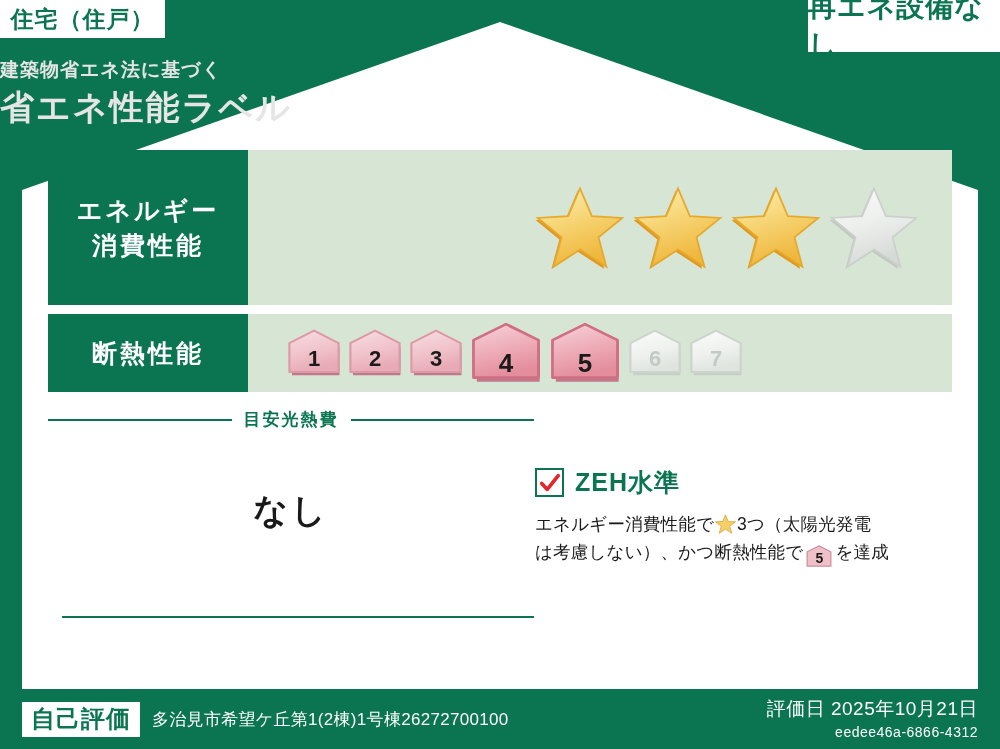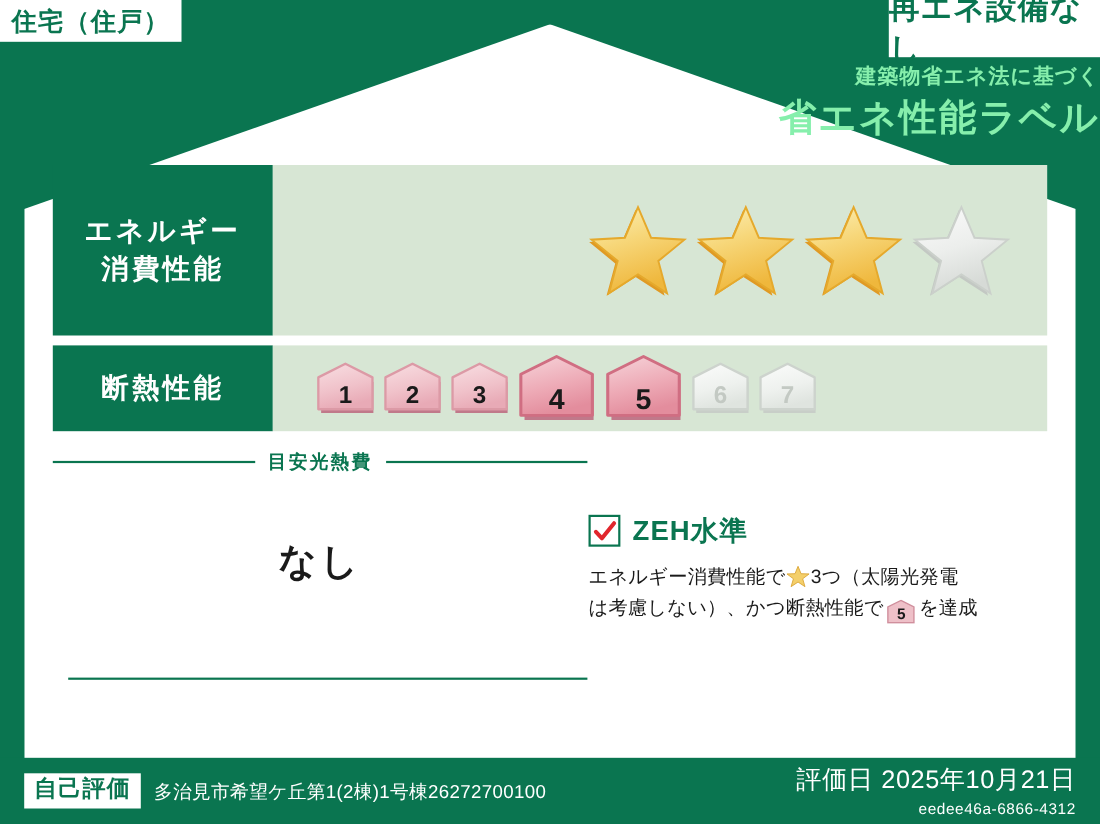--- a/index.html
+++ b/index.html
@@ -34,21 +34,21 @@
     display:flex; align-items:center; justify-content:center;
     letter-spacing:1px;
     z-index:6;
   }
   .tab-left{ left:0; top:0; width:165px; height:38px; font-size:23px; }
   .tab-right{ right:0; top:0; width:192px; height:52px; font-size:28px; }
 
   
   .title-wrap{
     position:absolute; left:0; right:0; top:58px;
-    text-align:right; z-index:5; color:#86efac;
+    text-align:left; z-index:5; color:#e5e5e5;
   }
   .title-sub{ font-size:19px; font-weight:bold; letter-spacing:1px; line-height:1.3; }
   .title-main{ font-size:34px; font-weight:bold; letter-spacing:2px; line-height:1.35; margin-top:2px;}
 
   
   .rows{
     position:absolute; left:48px; top:150px; width:904px; z-index:5;
   }
   .perf-row{ display:flex; align-items:stretch; }
   .row-energy{ height:155px; margin-bottom:9px; }
@@ -135,26 +135,26 @@
   
   .footer{
     position:absolute; left:0; right:0; bottom:0; height:60px;
     background:#0a7550; color:#fff; z-index:7;
     display:flex; align-items:center; justify-content:space-between;
     padding:0 22px;
   }
   .footer-left{ display:flex; align-items:center; gap:12px; }
   .self-badge{
     background:#fff; color:#0a7550; font-weight:bold;
-    font-size:21px; letter-spacing:1px;
+    font-size:24px; letter-spacing:1px;
     padding:2px 9px 3px; line-height:1.25;
   }
   .addr{ font-size:17px; letter-spacing:0.3px; }
   .footer-right{ text-align:right; line-height:1.35; }
-  .eval-date{ font-size:23px; letter-spacing:0.5px; }
+  .eval-date{ font-size:19px; letter-spacing:0.5px; }
   .eval-id{ font-size:14px; letter-spacing:0.5px; margin-top:2px; }
 </style>
 </head>
 <body>
 
 <div class="label-root">
 
   <div class="house-white"></div>
 
   <div class="tab tab-left">

